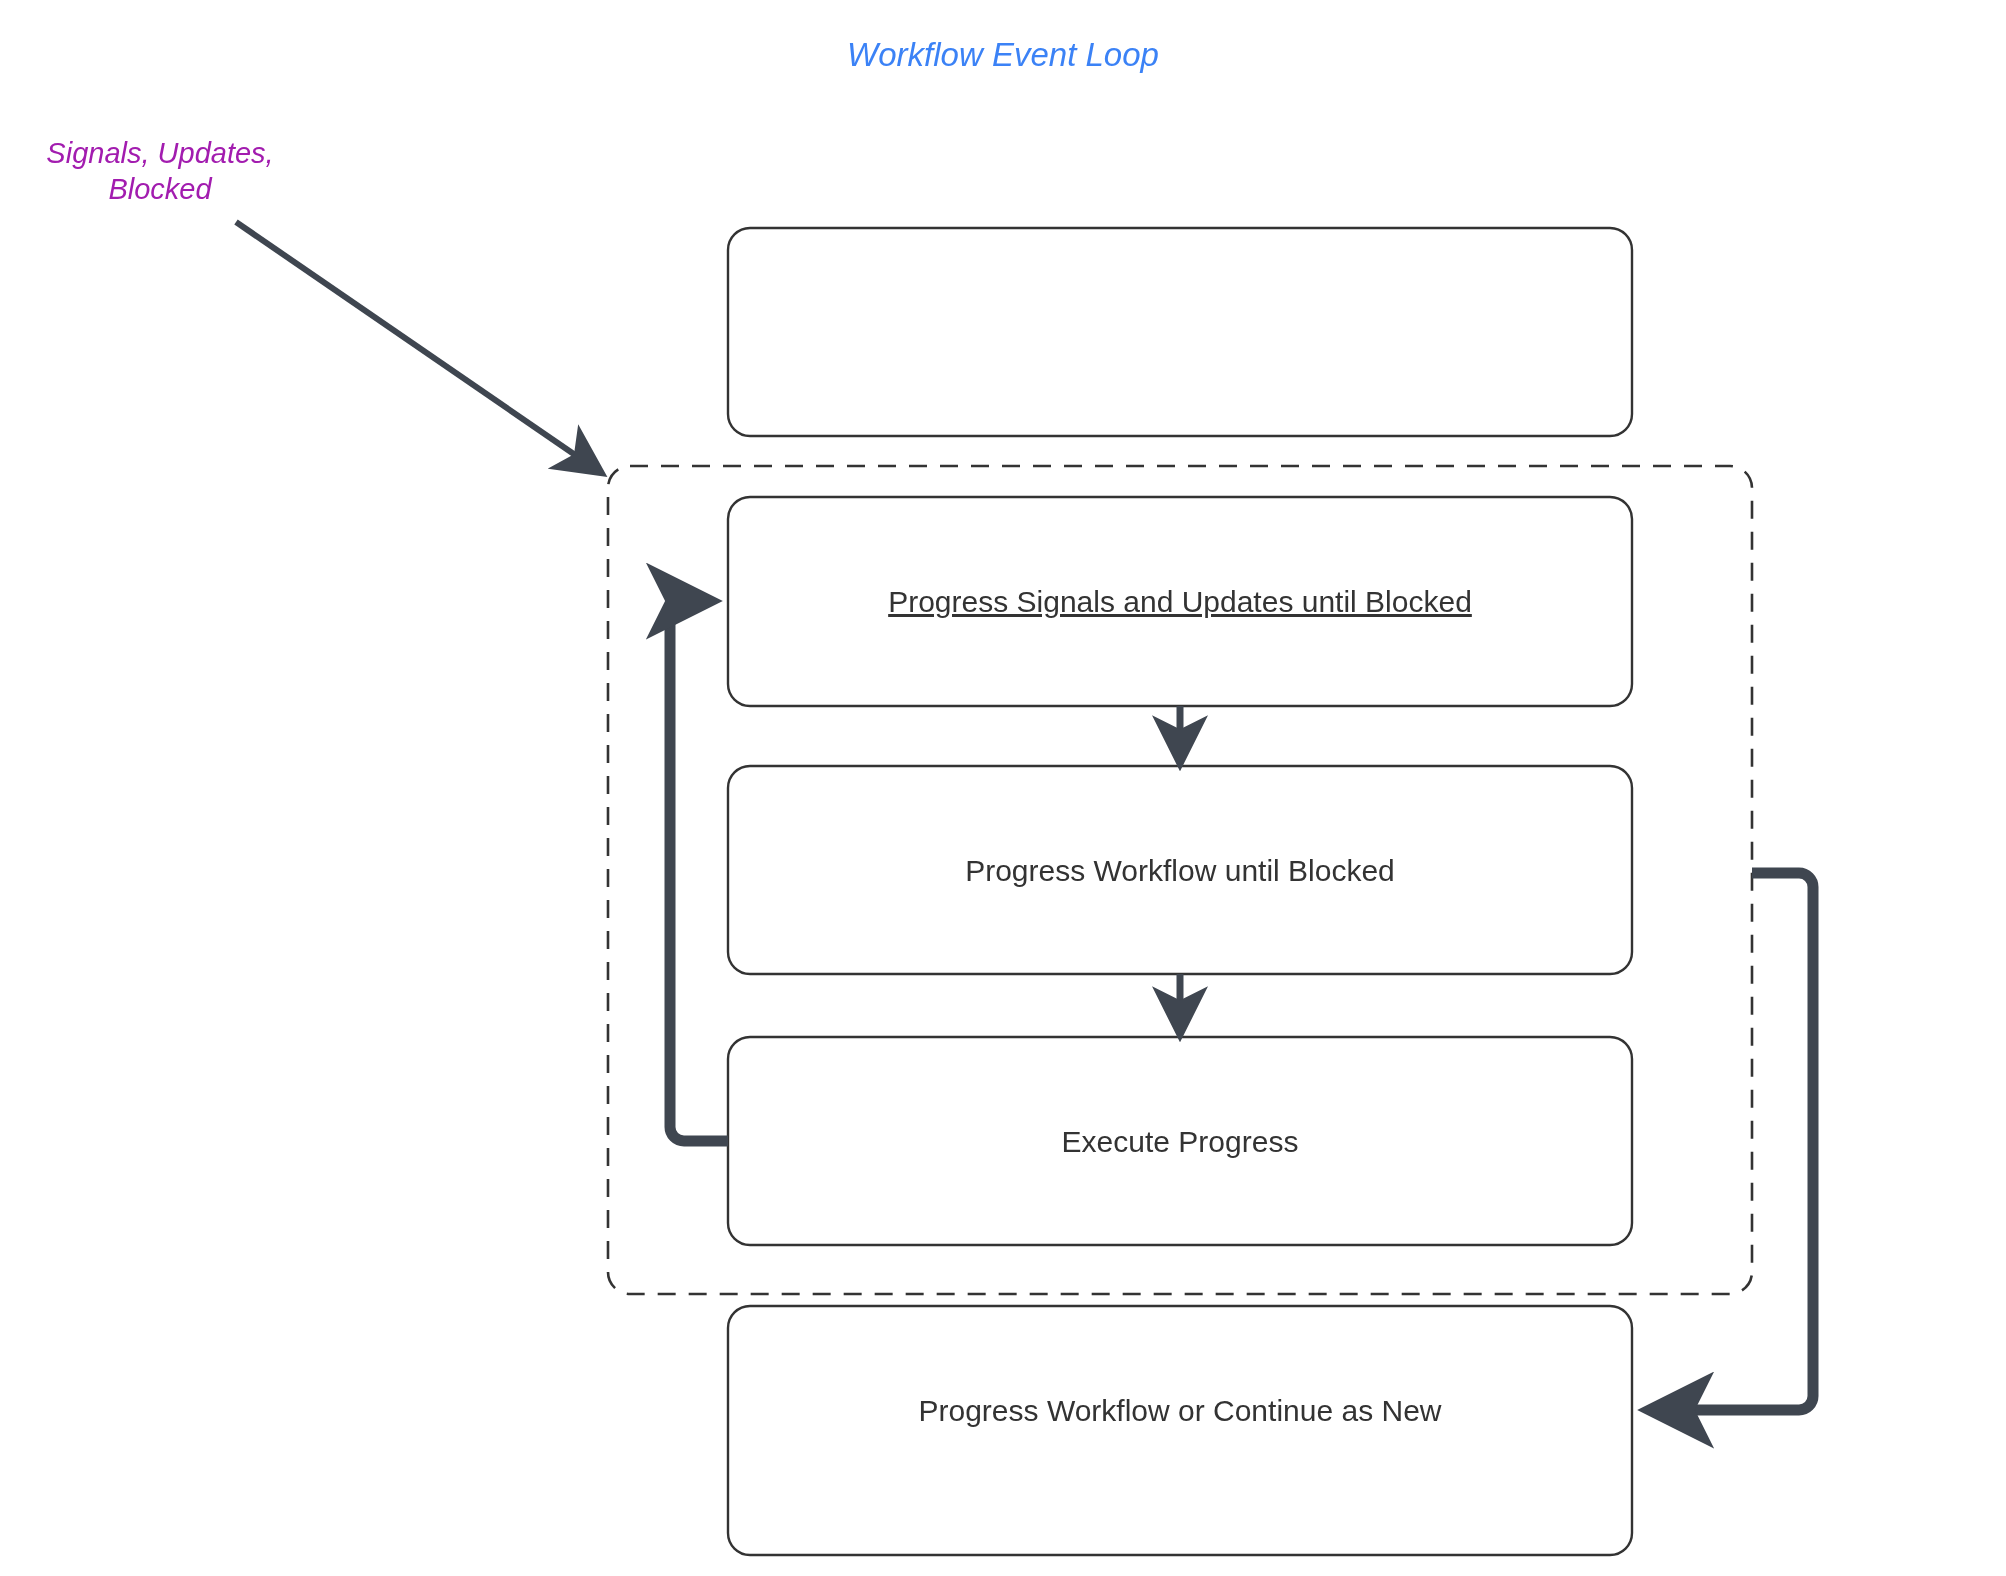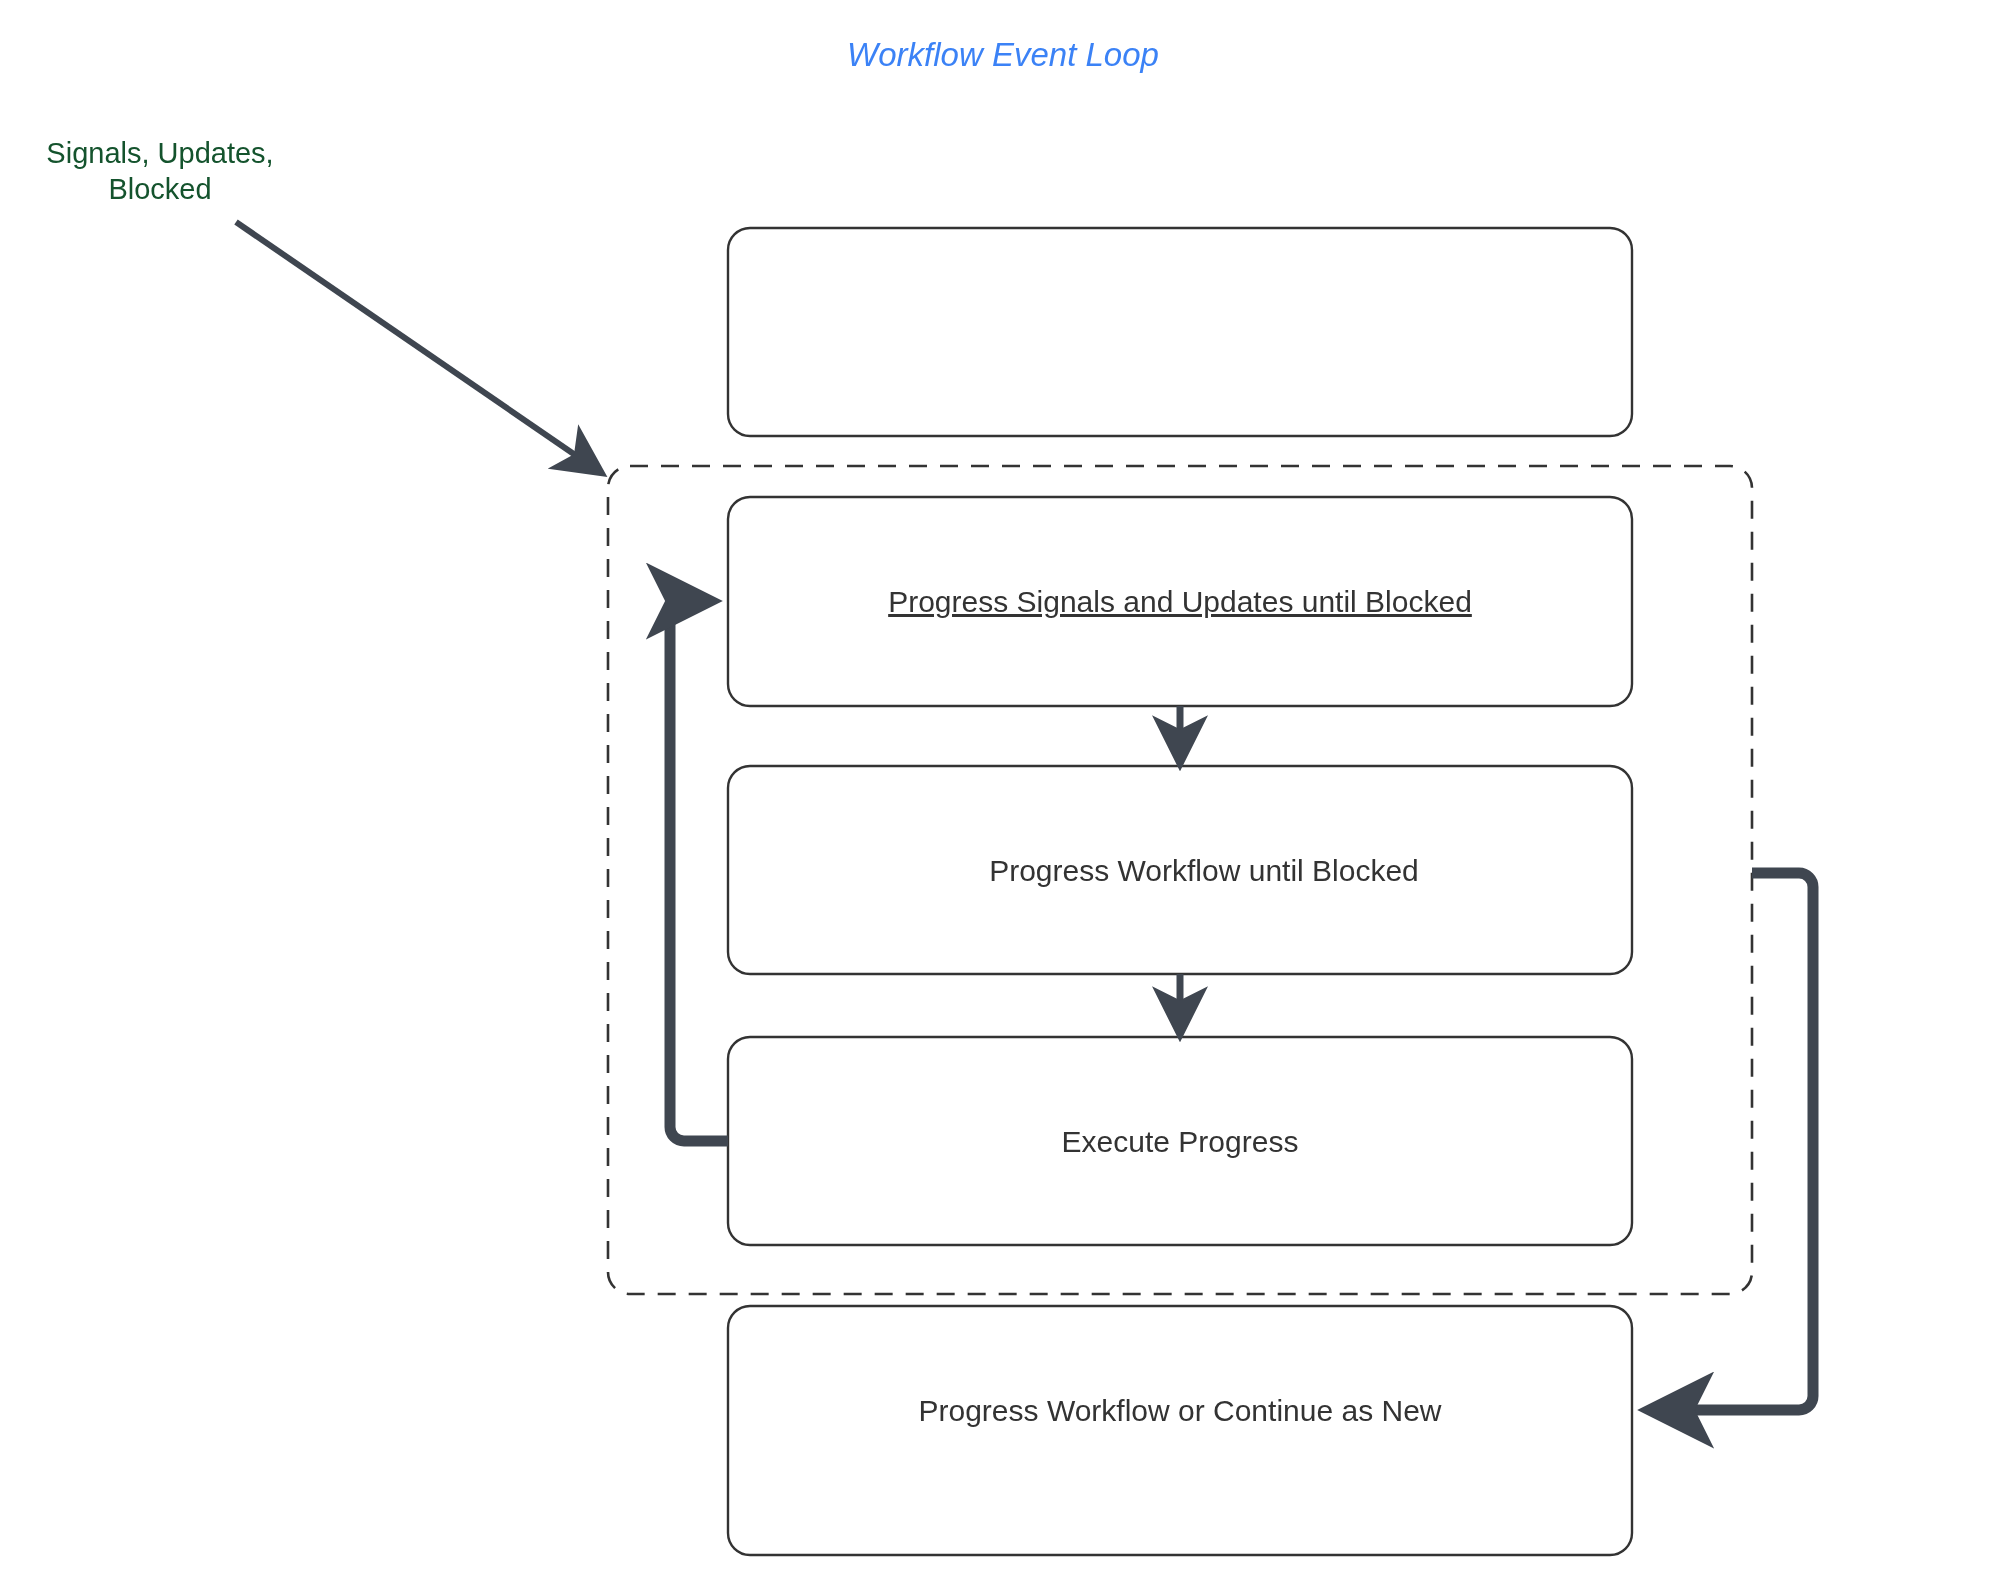--- a/index.html
+++ b/index.html
@@ -57,23 +57,24 @@
     text-align: center;
     font-size: 33px;
     font-style: italic;
     color: #3b82f6;
     pointer-events: auto;
   }
   .edge-label {
     position: absolute;
     text-align: center;
     font-size: 29px;
-    color: #14532d;
+    color: #a21caf;
     line-height: 1.25;
     pointer-events: auto;
+    font-style: italic;
   }
 </style>
 </head>
 <body>
 
 <div id="diagram-root">
 
   <div class="diagram-title">Workflow Event Loop</div>
 
   <svg class="svg-layer" viewBox="0 0 2006 1576" width="2006" height="1576">
@@ -116,20 +117,20 @@
   <div class="node-layer">
 
     <div class="edge-label" style="left:10px; top:135px; width:300px;">
       <div>Signals, Updates,</div>
       <div>Blocked</div>
     </div>
 
 
     <div class="node-label" style="left:728px; top:497px; width:904px; height:209px;text-decoration:underline;">Progress Signals and Updates until Blocked</div>
 
-    <div class="node-label" style="left:728px; top:766px; width:904px; height:208px;padding-left:24px;">Progress Workflow until Blocked</div>
+    <div class="node-label" style="left:728px; top:766px; width:904px; height:208px;">Progress Workflow until Blocked</div>
 
     <div class="node-label" style="left:728px; top:1037px; width:904px; height:208px;">Execute Progress</div>
 
     <div class="node-label" style="left:728px; top:1306px; width:904px; height:208px;">Progress Workflow or Continue as New</div>
 
   </div>
 </div>
 
 </body></html>

